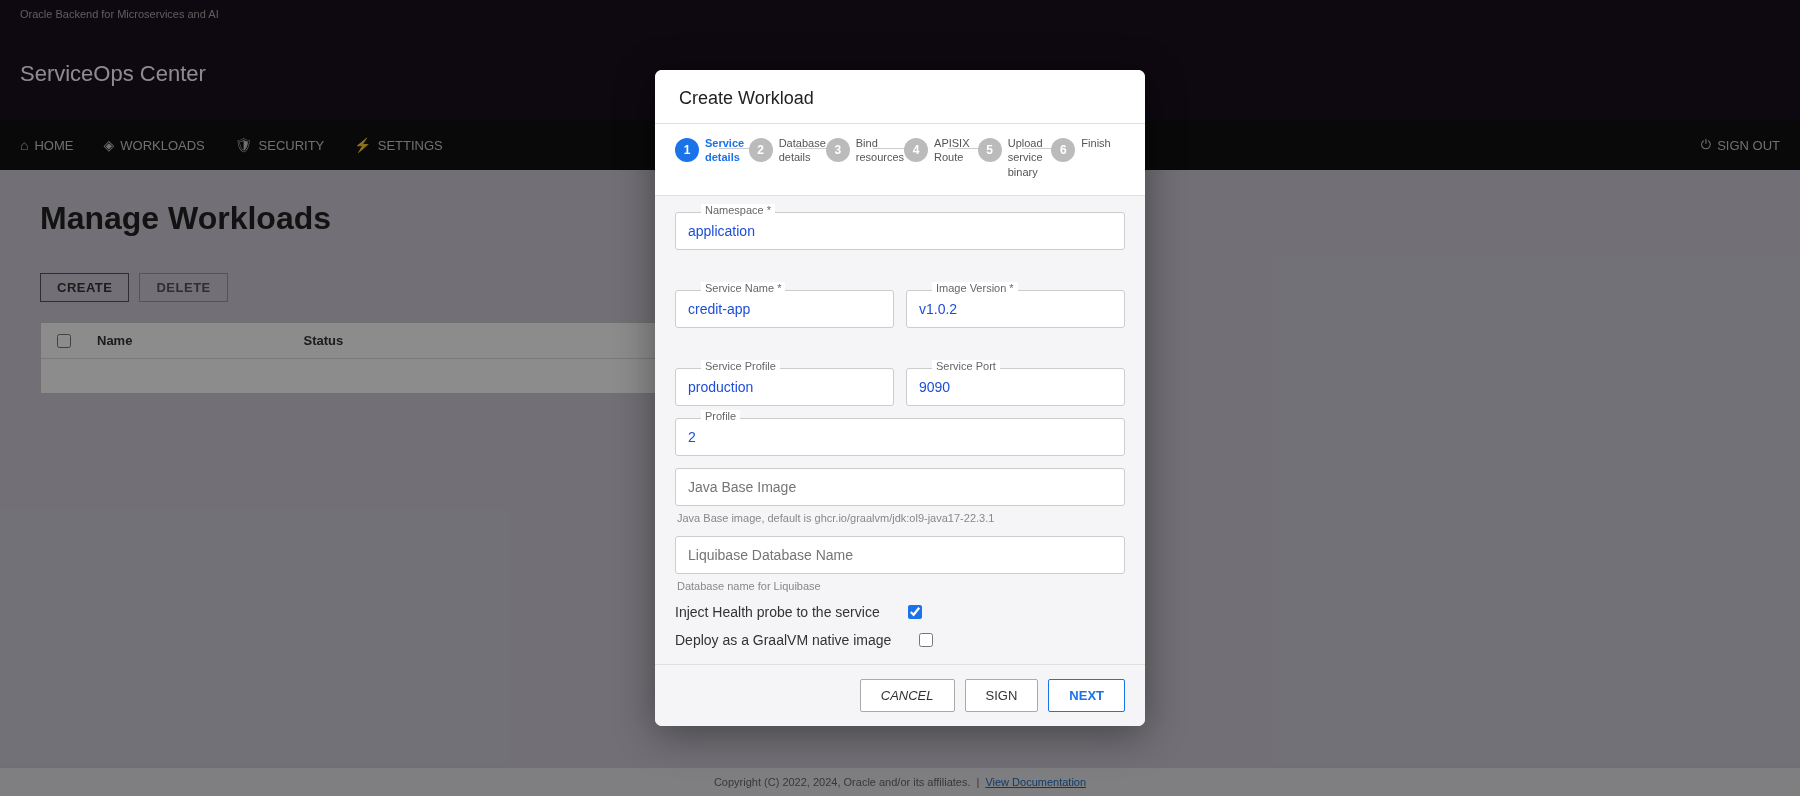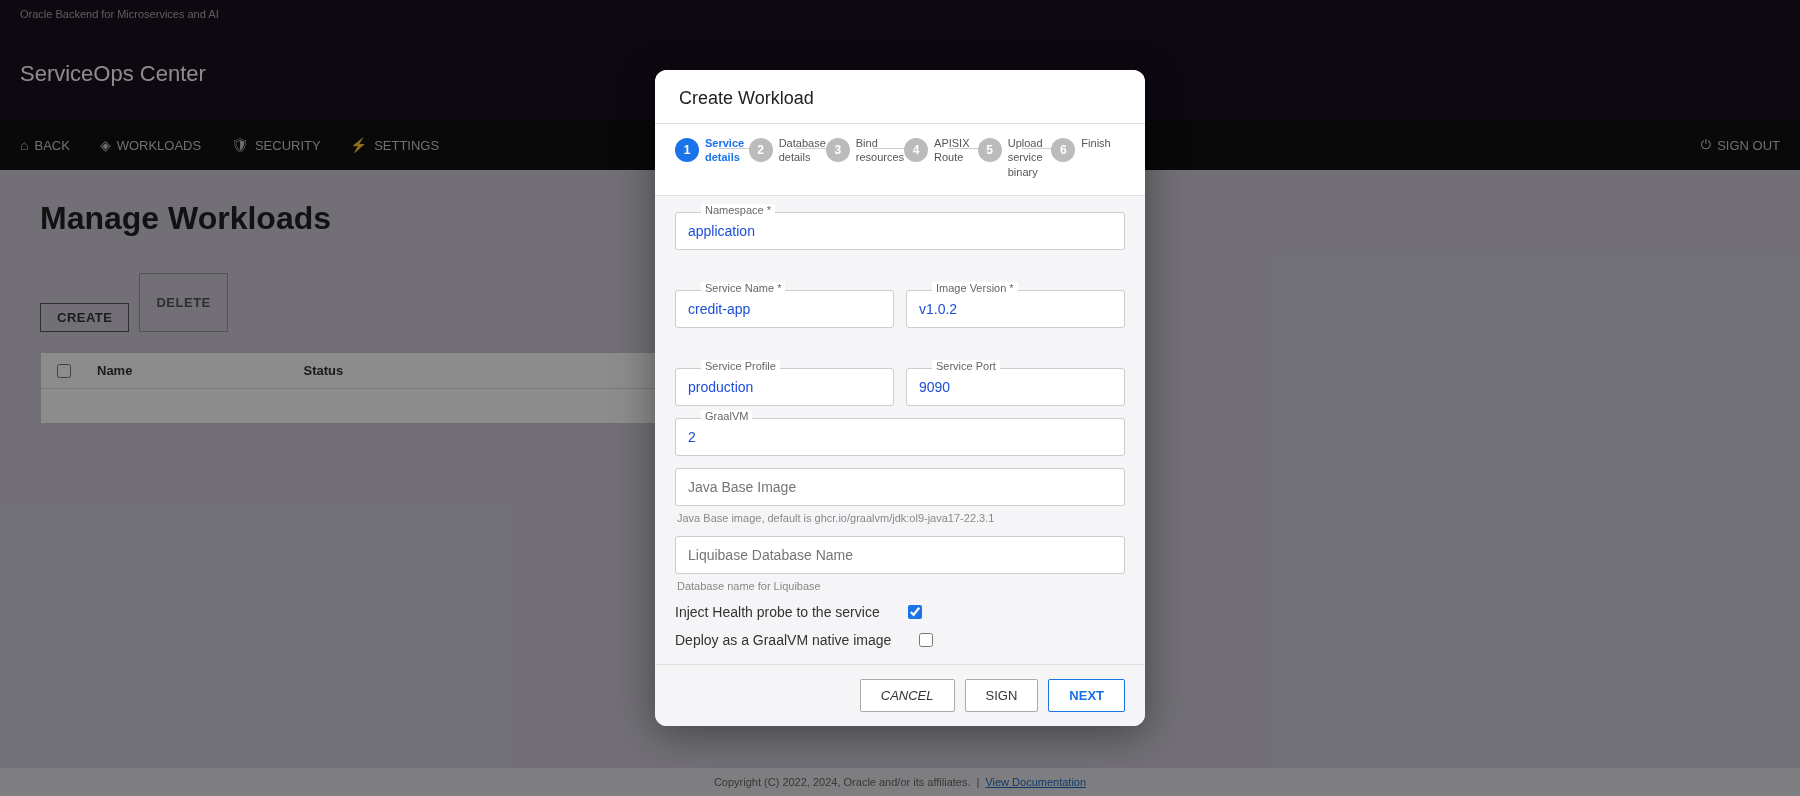--- a/index.html
+++ b/index.html
@@ -100,21 +100,20 @@
     }
     .btn-create {
       border: 1px solid #555;
       background: transparent;
       padding: 6px 16px;
       font-size: 13px;
       font-weight: 600;
       color: #333;
       cursor: pointer;
       letter-spacing: 0.5px;
-      margin-top: 30px;
     }
     .btn-delete {
       border: 1px solid #999;
       background: transparent;
       padding: 6px 16px;
       font-size: 13px;
       font-weight: 600;
       color: #555;
       cursor: pointer;
       letter-spacing: 0.5px;
@@ -181,21 +180,21 @@
       z-index: 10;
       display: flex;
       align-items: center;
       justify-content: center;
     }
 
     
     .modal {
       background: #f5f4f7;
       width: 490px;
-      border-radius: 12px;
+      border-radius: 7px;
       box-shadow: 0 8px 40px rgba(0,0,0,0.4);
       overflow: hidden;
     }
     .modal-title {
       background: #fff;
       padding: 18px 24px 14px;
       font-size: 18px;
       font-weight: 500;
       color: #222;
       border-bottom: 1px solid #e0e0e0;
@@ -379,21 +378,21 @@
 <div class="topbar">
   <div class="topbar-oracle">Oracle Backend for Microservices and AI</div>
   <div class="topbar-main">
     <div class="app-title">ServiceOps Center</div>
   </div>
 </div>
 
 <nav class="nav">
   <div class="nav-item">
     <span class="nav-icon">⌂</span>
-    <span>BACK</span>
+    <span>HOME</span>
   </div>
   <div class="nav-item">
     <span class="nav-icon">◈</span>
     <span>WORKLOADS</span>
   </div>
   <div class="nav-item">
     <span class="nav-icon">🛡</span>
     <span>SECURITY</span>
   </div>
   <div class="nav-item">
@@ -486,21 +485,21 @@
           <label>Service Profile</label>
           <input type="text" value="production" style="">
         </div>
         <div class="form-field">
           <label>Service Port</label>
           <input type="text" value="9090" style="">
         </div>
       </div>
 
       <div class="form-field">
-        <label>GraalVM</label>
+        <label>Profile</label>
         <input type="text" value="2" style="">
       </div>
 
       <div class="form-field">
         <input type="text" placeholder="Java Base Image" style="">
       </div>
       <div class="hint-text">Java Base image, default is ghcr.io/graalvm/jdk:ol9-java17-22.3.1</div>
 
       <div class="form-field">
         <input type="text" placeholder="Liquibase Database Name" style="">

